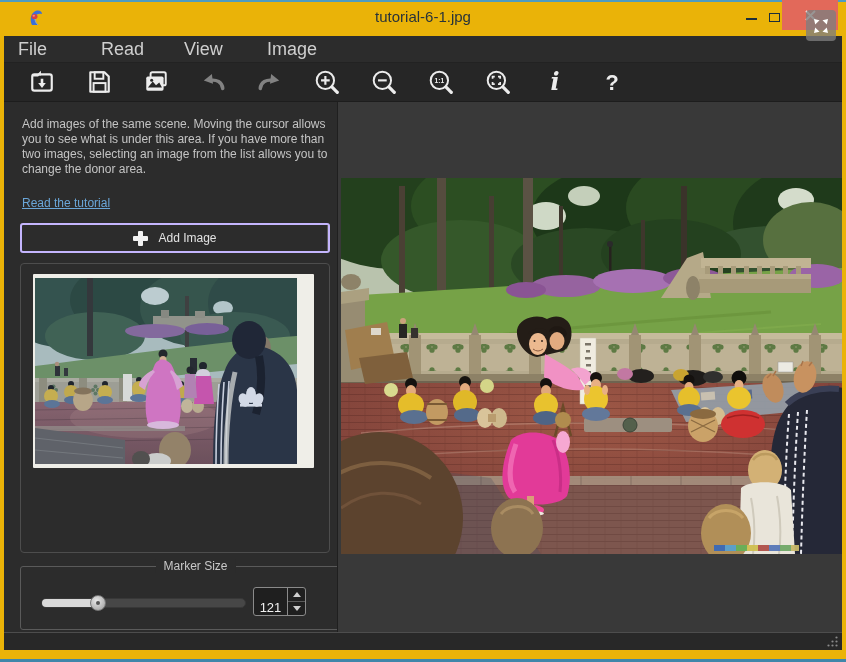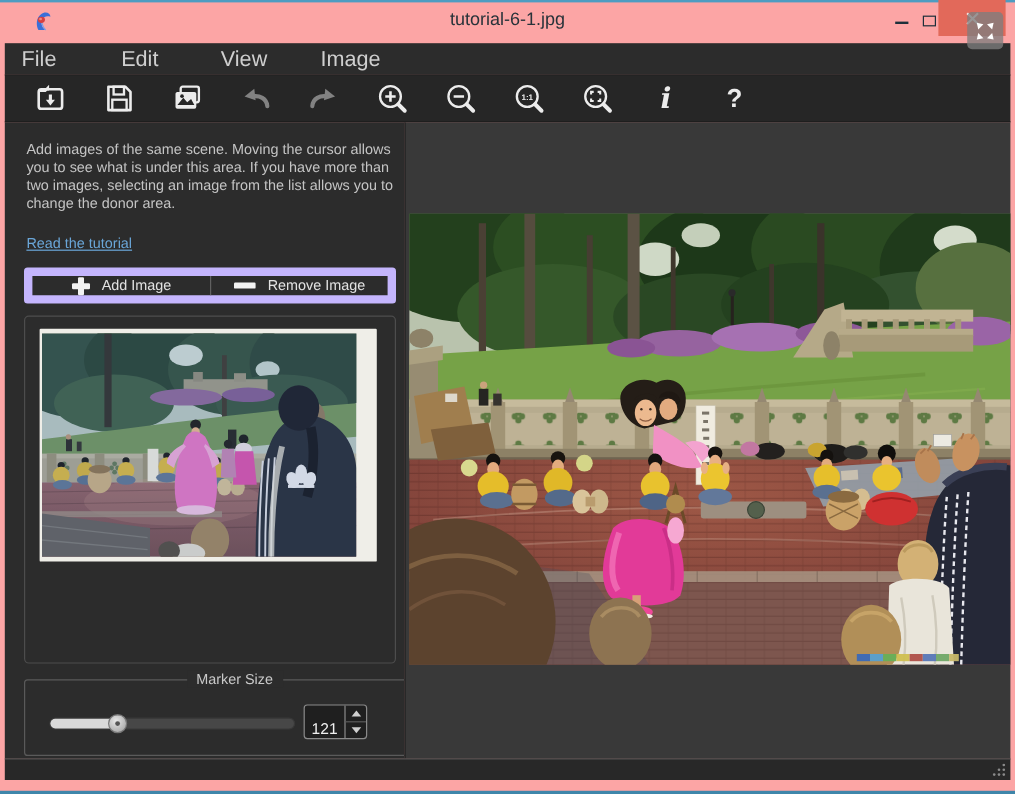--- a/index.html
+++ b/index.html
@@ -1,18 +1,18 @@
 <!DOCTYPE html>
 <html><head>
 <meta charset="utf-8">
 <style>
   * { margin:0; padding:0; box-sizing:border-box; }
   html,body { width:846px; height:662px; overflow:hidden; background:#1a1a1a;
               font-family:"Liberation Sans", sans-serif; }
-  .window { position:relative; width:846px; height:662px; background:#fca5a5; }
+  .window { position:relative; width:846px; height:662px; background:#eab308; }
   .window::before { content:""; position:absolute; left:0; top:0; right:0; height:2px;
                     background:#4d9cc2; }
   .window::after { content:""; position:absolute; left:0; bottom:0; right:0; height:3px;
                    background:#3f86aa; }
 
   
   .titlebar { position:absolute; left:0; top:0; width:846px; height:36px; }
   .app-icon { position:absolute; left:28px; top:9px; width:16px; height:18px; }
   .title { position:absolute; left:0; right:0; top:8px; text-align:center;
            font-size:15px; color:#28333a; }
@@ -42,21 +42,21 @@
   .sidebar { position:absolute; left:0; top:0; width:333px; height:530px; background:#2c2c2c; }
   .canvas  { position:absolute; left:333px; top:0; width:505px; height:530px; background:#393939;
              border-left:1px solid #1f1f1f; }
   .main-photo { position:absolute; left:3px; top:76px; width:501px; height:376px; }
 
   .instructions { position:absolute; left:18px; top:15px; width:308px; font-size:12px;
                   line-height:15px; color:#c4c4c4; }
   .tutorial-link { position:absolute; left:18px; top:94px; font-size:12px; color:#6aa6d8;
                    text-decoration:underline; cursor:pointer; }
   .segmented { position:absolute; left:16px; top:121px; width:310px; height:30px;
-               border:7px solid #c4b5fd; border-radius:3px; display:flex; }
+               border:2px solid #c4b5fd; border-radius:3px; display:flex; }
   .seg-btn { flex:1; display:flex; align-items:center; justify-content:center; gap:9px;
              font-size:12px; color:#e2e2e2; cursor:pointer; }
   .seg-btn:first-child { border-right:1px solid #606060; }
 
   .thumb-list { position:absolute; left:16px; top:161px; width:310px; height:290px;
                 border:1px solid #4d4d4d; border-radius:4px; }
   .thumb-card { position:absolute; left:12px; top:10px; width:281px; height:194px;
                 background:#efeee8; border-radius:1px; }
   .thumb-photo { position:absolute; left:2px; top:4px; width:262px; height:186px; cursor:pointer; }
 
@@ -121,21 +121,21 @@
           <path d="M17,3 L15.8,8.5 L11.5,4.2 Z"></path>
           <path d="M3,17 L4.2,11.5 L8.5,15.8 Z"></path>
           <path d="M17,17 L11.5,15.8 L15.8,11.5 Z"></path>
         </g>
       </svg>
     </div>
   </div>
 
   <div class="menubar">
     <div class="menu-item">File</div>
-    <div class="menu-item">Edit</div>
+    <div class="menu-item">Read</div>
     <div class="menu-item">View</div>
     <div class="menu-item">Image</div>
   </div>
 
   <div class="toolbar">
     <div class="tb-btn">
       <svg width="26" height="26" viewBox="0 0 24 24">
         <path d="M3,6 L8,6 L10,4 L10,6" stroke="#ececec" stroke-width="2" fill="none"></path>
         <rect x="3" y="5" width="18" height="15" rx="2" stroke="#ececec" stroke-width="2" fill="none"></rect>
         <path d="M12,9 L12,14" stroke="#ececec" stroke-width="2.4"></path>
@@ -220,26 +220,20 @@
       <div class="instructions">Add images of the same scene. Moving the cursor allows you to see what is under this area. If you have more than two images, selecting an image from the list allows you to change the donor area.</div>
       <a class="tutorial-link">Read the tutorial</a>
 
       <div class="segmented">
         <div class="seg-btn">
           <svg width="17" height="17" viewBox="0 0 17 17">
             <rect x="6" y="1" width="5" height="15" rx="1" fill="#f2f2f2"></rect>
             <rect x="1" y="6" width="15" height="5" rx="1" fill="#f2f2f2"></rect>
           </svg>
           <span>Add Image</span>
-        </div>
-        <div class="seg-btn">
-          <svg width="20" height="8" viewBox="0 0 20 8">
-            <rect x="1" y="1.5" width="18" height="5" rx="1" fill="#f2f2f2"></rect>
-          </svg>
-          <span>Remove Image</span>
         </div>
       </div>
 
       <div class="thumb-list">
         <div class="thumb-card">
           <svg class="thumb-photo" viewBox="0 0 262 186" preserveAspectRatio="none">
             <rect width="262" height="186" fill="#b5c4bd"></rect>
             <ellipse cx="30" cy="28" rx="60" ry="42" fill="#2c4838"></ellipse>
             <ellipse cx="95" cy="22" rx="60" ry="38" fill="#223c2c"></ellipse>
             <ellipse cx="160" cy="30" rx="55" ry="38" fill="#2e4a36"></ellipse>

